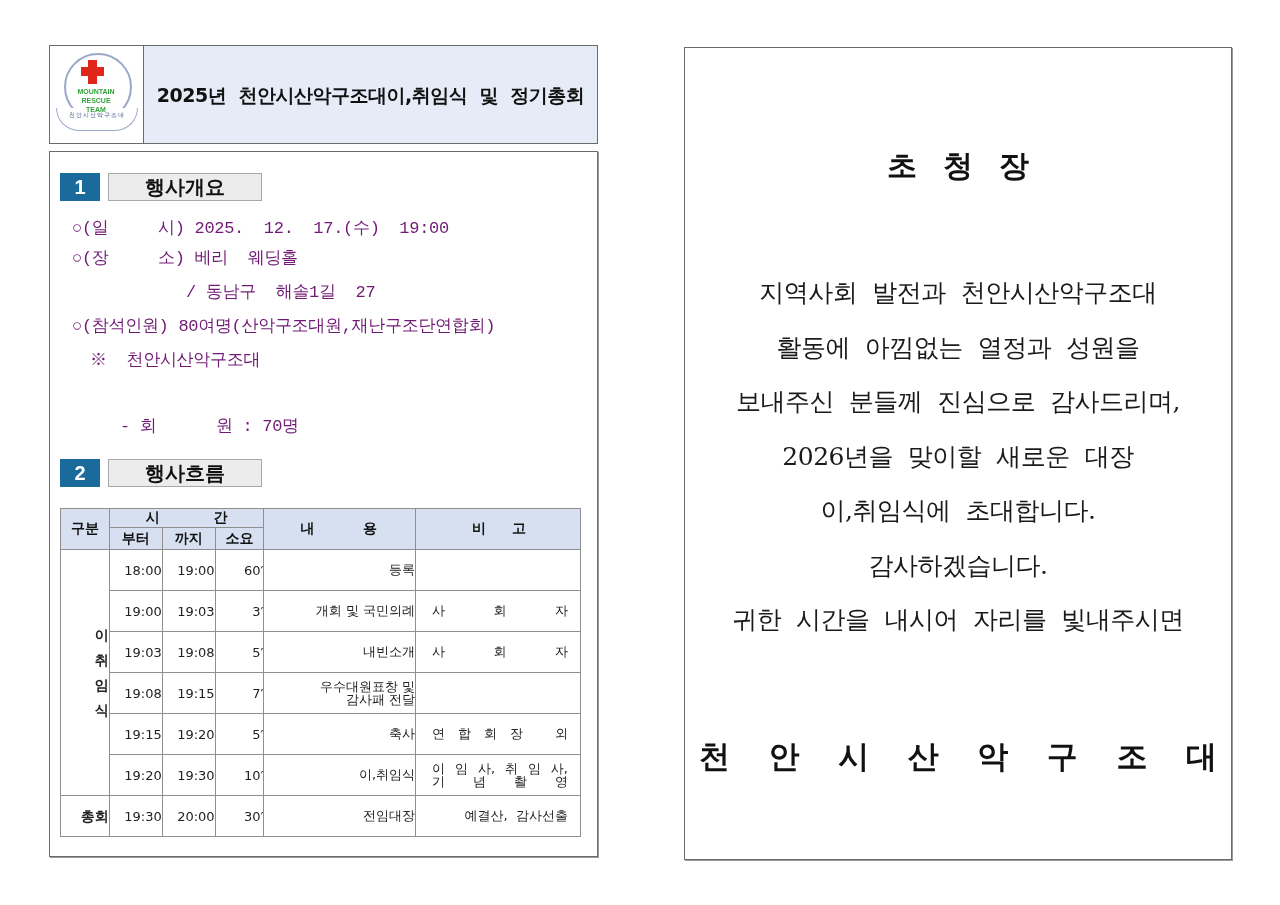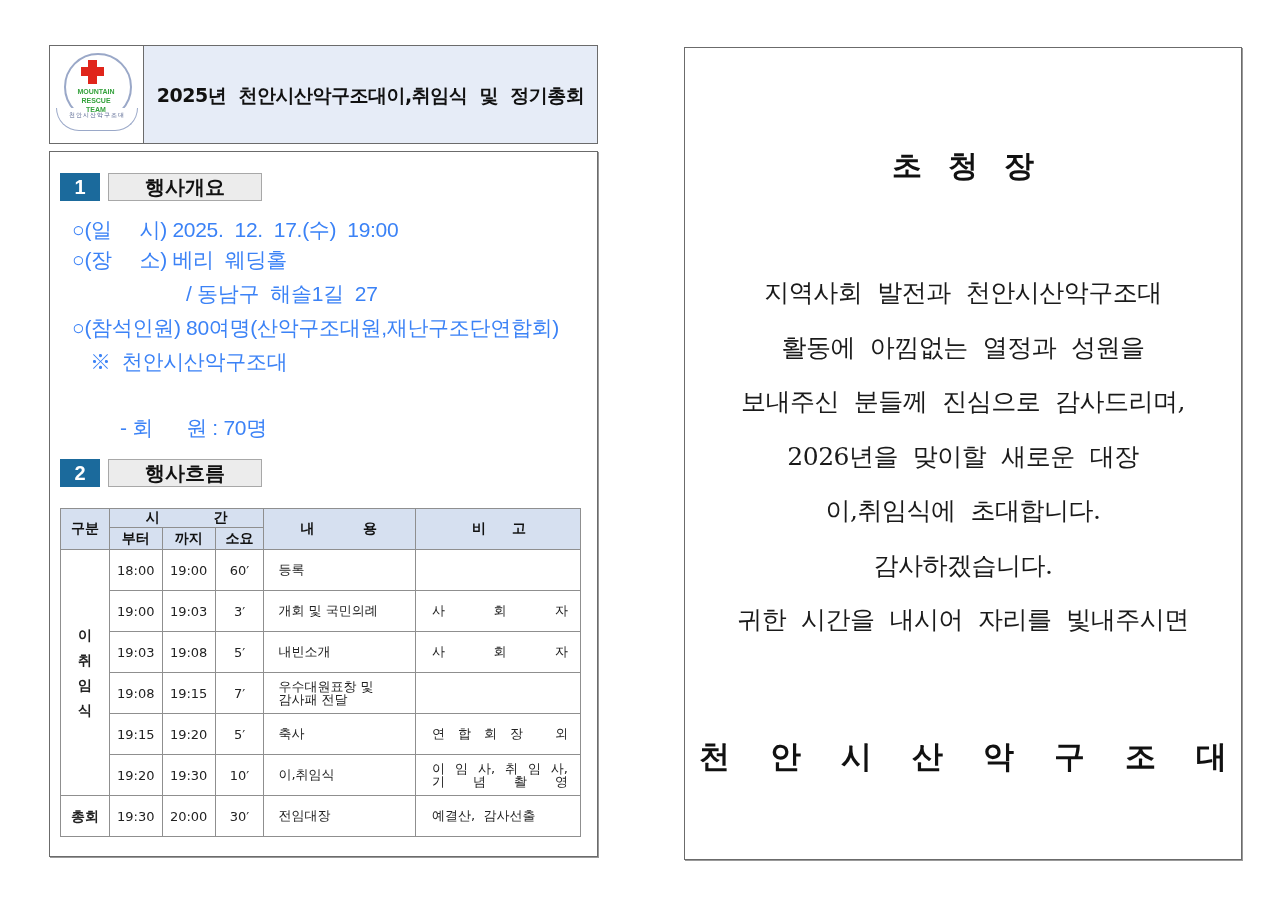--- a/index.html
+++ b/index.html
@@ -17,36 +17,36 @@
   .logo-text { position:absolute; left:6px; width:80px; text-align:center; color:#35a23d; font-weight:bold; font-size:7px; line-height:9px; font-family:"Liberation Sans", sans-serif; }
   .logo-ribbon { position:absolute; left:6px; top:62px; width:80px; height:22px; border:1.5px solid #9aa8c8; border-top:none; border-radius:0 0 40px 40px; background:#fff;
                  font-size:6px; color:#4a5a88; text-align:center; line-height:14px; letter-spacing:1px; }
 
   .body-box { position:absolute; left:49px; top:151px; width:547px; height:704px; border:1px solid #6b6b6b; box-shadow:1px 1px 0 #999; background:#fff; }
 
   .sec { position:absolute; left:10px; height:28px; display:flex; align-items:center; }
   .sec-num { width:40px; height:28px; background:#1b6a9c; color:#fff; font-weight:bold; font-size:20px; display:flex; align-items:center; justify-content:center; font-family:"Liberation Sans", sans-serif; }
   .sec-label { margin-left:8px; width:152px; height:26px; background:#ececec; border:1px solid #a8a8a8; font-weight:bold; font-size:20px; display:flex; align-items:center; justify-content:center; letter-spacing:0px; }
 
-  .line { position:absolute; font-family:Liberation Sans, sans-serif; font-size:21px; color:#3b82f6; white-space:pre; letter-spacing:-0.3px; }
+  .line { position:absolute; font-family:Liberation Mono, monospace; font-size:17px; color:#701a75; white-space:pre; letter-spacing:-0.3px; }
 
   table.flow { position:absolute; left:10px; top:356px; width:521px; border-collapse:collapse; font-size:13px; color:#222; }
   table.flow td, table.flow th { border:1px solid #8f8f8f; text-align:center; padding:0; }
   table.flow th { background:#d6e0f0; font-weight:bold; font-size:14px; color:#111; }
   table.flow .h1 { height:18px; }
   table.flow .h2 { height:22px; }
-  table.flow tr.r td { height:40px; }
+  table.flow tr.r td { height:40px;text-align:right; }
   table.flow td.left { text-align:left; padding-left:14px; }
   table.flow td.note { text-align:left; padding:0 12px 0 16px; }
   .spread { display:flex; justify-content:space-between; }
   .group-v { font-weight:bold; font-size:14px; line-height:25px; }
   .two-line { line-height:13px; }
 
   
-  .invite { position:absolute; left:684px; top:47px; width:546px; height:811px; border:1px solid #6b6b6b; box-shadow:1px 1px 0 #999; background:#fff;padding-left:10px; }
+  .invite { position:absolute; left:684px; top:47px; width:546px; height:811px; border:1px solid #6b6b6b; box-shadow:1px 1px 0 #999; background:#fff; }
   .inv-title { position:absolute; left:0; right:0; top:98px; text-align:center; font-weight:bold; font-size:30px; letter-spacing:26px; padding-left:26px; }
   .inv-body { position:absolute; left:0; right:0; top:218px; text-align:center; font-family:"DejaVu Serif", serif; font-size:25px; line-height:54.5px; color:#1a1a1a; letter-spacing:-0.5px; }
   .inv-body div { white-space:nowrap; }
   .inv-sign { position:absolute; left:14px; right:14px; top:688px; display:flex; justify-content:space-between; font-weight:bold; font-size:31px; }
 </style>
 </head>
 <body>
 
 <div class="hdr">
   <div class="hdr-logo">

